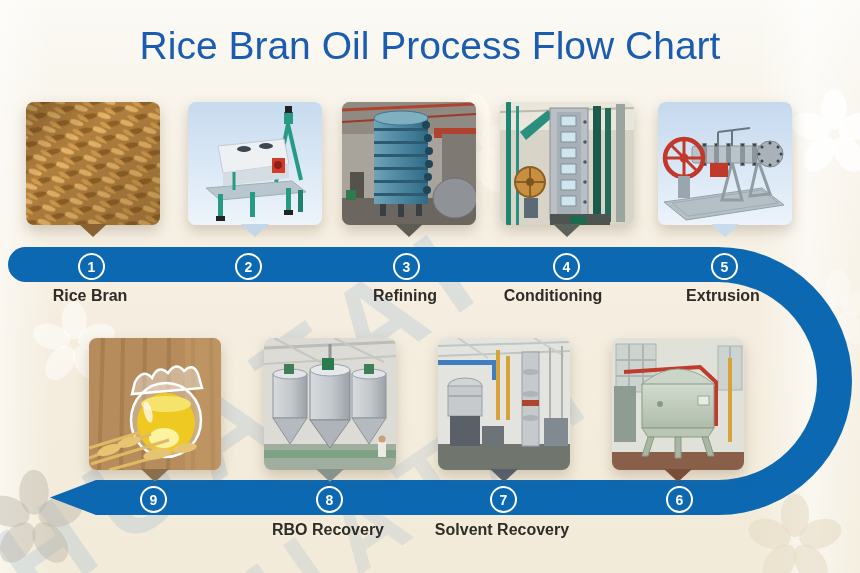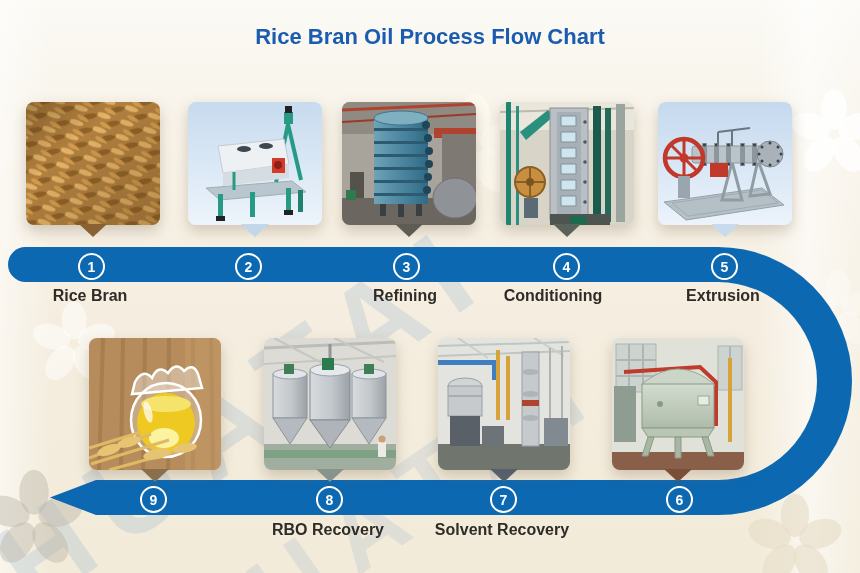--- a/index.html
+++ b/index.html
@@ -7,21 +7,21 @@
   .stage{position:relative;width:860px;height:573px;overflow:hidden;
     background:
       linear-gradient(90deg, rgba(255,255,255,.55) 0%, rgba(255,255,255,0) 6%, rgba(255,255,255,0) 88%, rgba(255,255,255,.6) 94%, rgba(255,255,255,.2) 100%),
       linear-gradient(180deg,#fbfaf5 0%,#f8f3e9 22%,#f5eee0 55%,#f2ebd9 100%);}
   
   .wm-text{position:absolute;font-weight:700;font-size:120px;letter-spacing:22px;
     color:rgba(120,158,202,.20);transform:rotate(-35deg);transform-origin:left top;white-space:nowrap;pointer-events:none;}
   .fl{position:absolute;pointer-events:none;}
   
   .title{position:absolute;left:0;top:24px;width:100%;text-align:center;
-    font-size:22px;font-weight:700;color:#1a5cb0;letter-spacing:0px;}
+    font-size:39px;font-weight:400;color:#1a5cb0;letter-spacing:0px;}
   
   .band{position:absolute;background:#0d68b2;height:35px;z-index:1;}
   .band-top{left:8px;top:247px;width:710px;border-radius:18px 0 0 18px;}
   .band-bottom{left:50px;top:480px;width:668px;
     clip-path:polygon(0 50%, 46px 0, 100% 0, 100% 100%, 46px 100%);}
   .band-curve{position:absolute;left:714px;top:247px;width:138px;height:268px;box-sizing:border-box;
     border:35px solid #0d68b2;border-left:none;border-radius:0 137px 137px 0;z-index:0;}
   
   .stepnum{position:absolute;z-index:3;width:23px;height:23px;border:2px solid #ffffff;border-radius:50%;
     color:#ffffff;font-size:14px;font-weight:700;display:flex;align-items:center;justify-content:center;}

